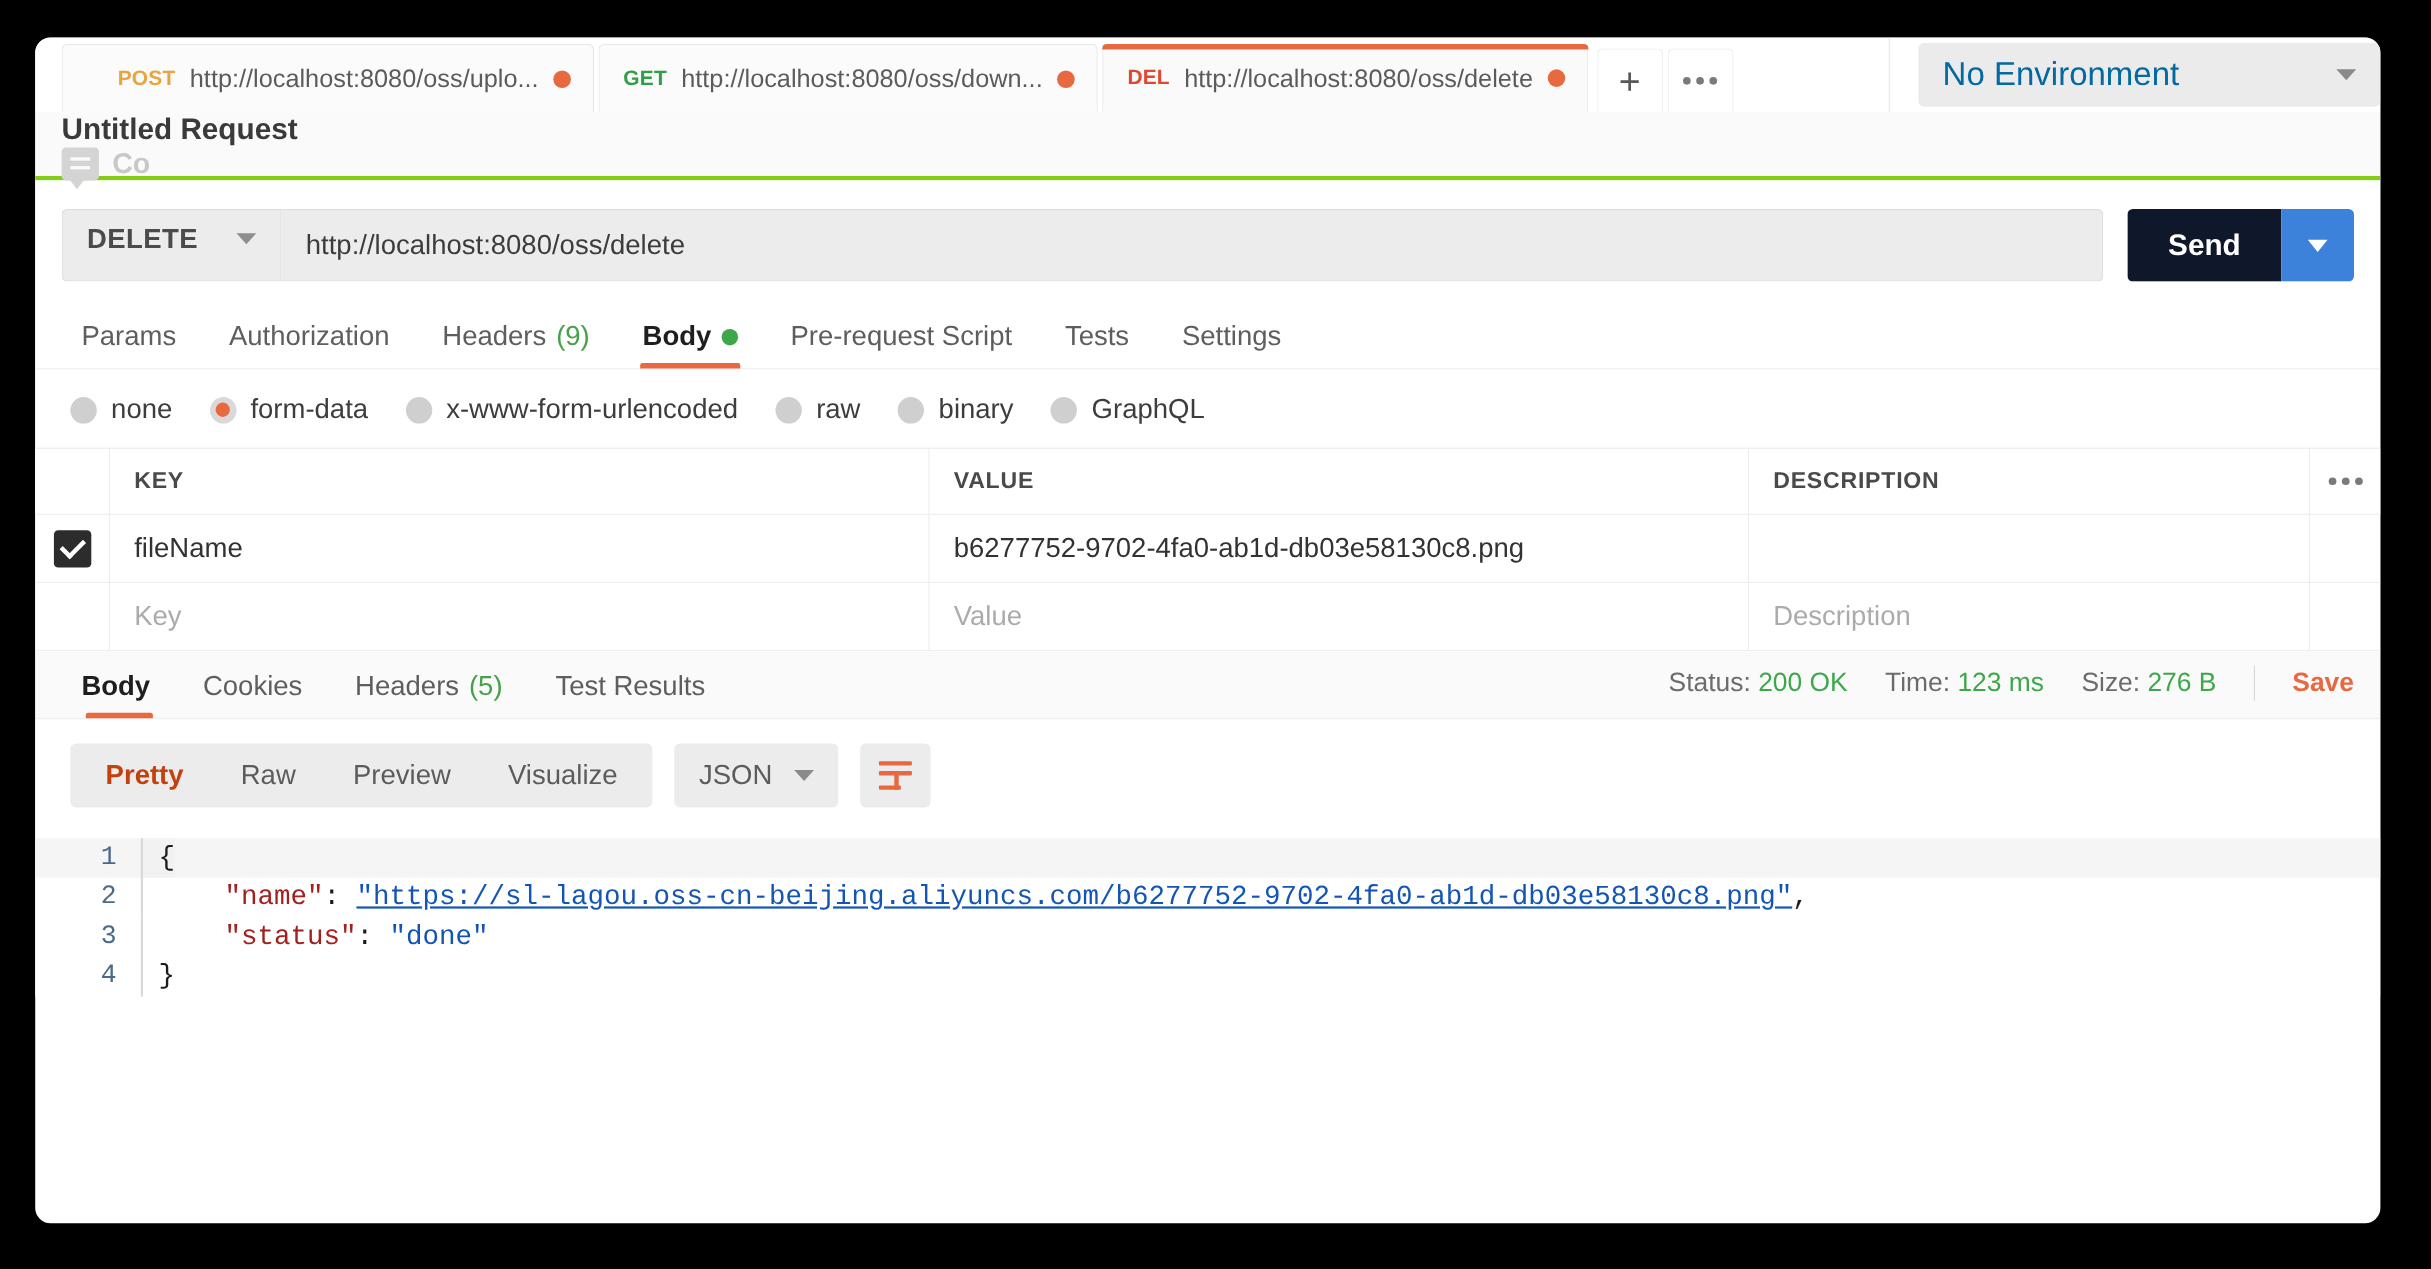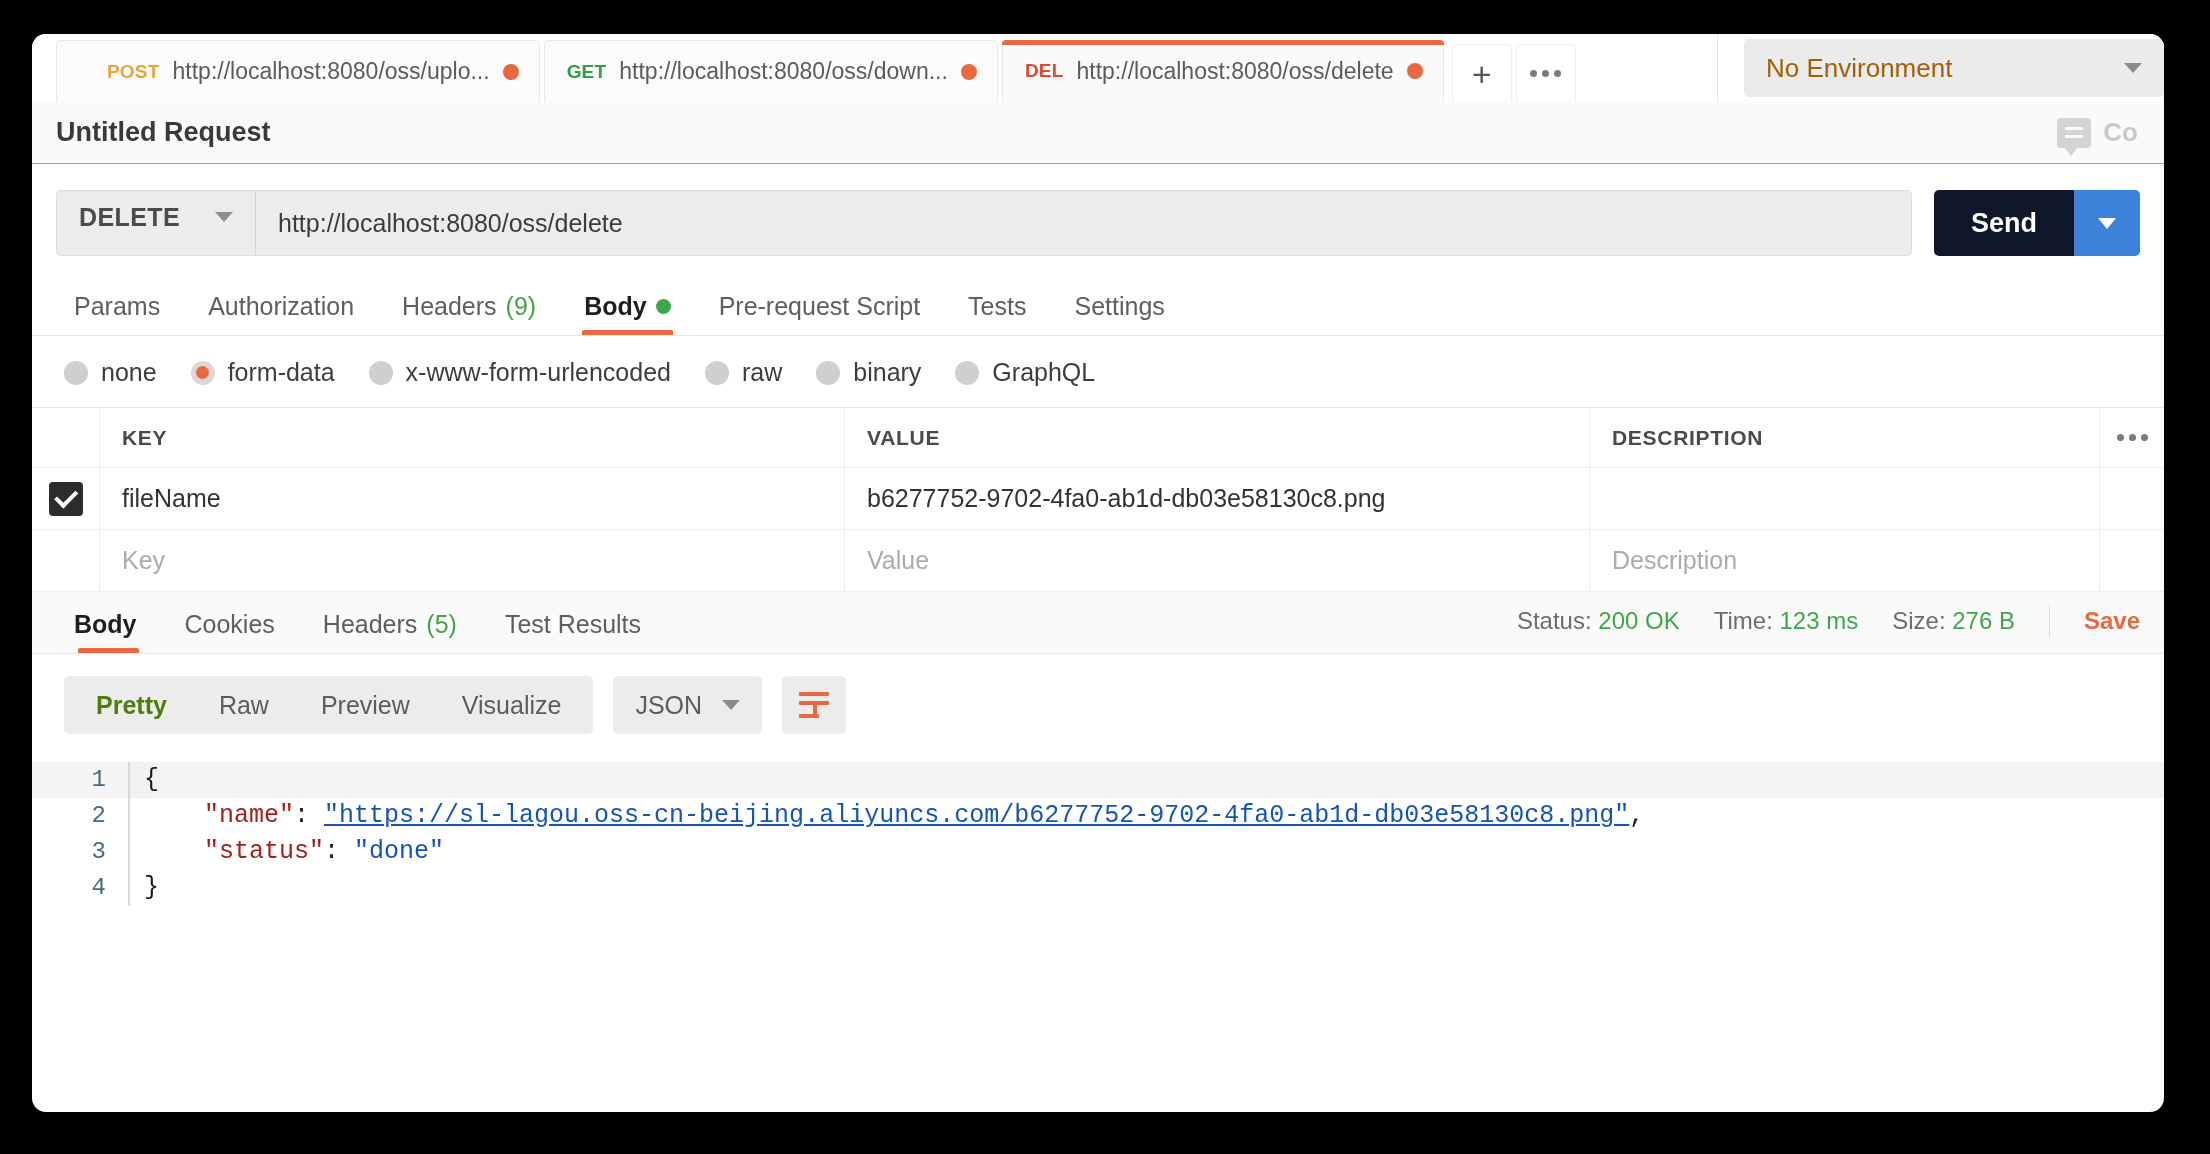--- a/index.html
+++ b/index.html
@@ -128,40 +128,40 @@
     height: 58px;
     background: #ebebeb;
     border-radius: 5px;
     display: flex;
     align-items: center;
     justify-content: space-between;
     padding: 0 22px;
     cursor: pointer;
   }
   .env-select span {
-    font-size: 26px;
-    color: #a16207;
+    font-size: 30px;
+    color: #0369a1;
     text-align: center;
   }
   .caret {
     width: 0; height: 0;
     border-left: 9px solid transparent;
     border-right: 9px solid transparent;
     border-top: 10px solid #8a8a8a;
   }
 
   
   .title-row {
     height: 62px;
     background: #fafafa;
-    border-bottom: 1px solid #84cc16;
-    display: flex;
-    align-items: center;
+    border-bottom: 4px solid #84cc16;
+    display: flex;
     padding: 0 26px 0 24px;
     justify-content: space-between;
+    flex-direction: column;
   }
   .page-title {
     font-size: 27px;
     font-weight: bold;
     color: #3a3a3a;
   }
   .comments-btn {
     display: flex;
     align-items: center;
     gap: 12px;
@@ -475,21 +475,21 @@
   }
   .seg {
     padding: 0 26px;
     height: 58px;
     display: flex;
     align-items: center;
     font-size: 25px;
     color: #5c5c5c;
     cursor: pointer;
   }
-  .seg.active { color: #4d7c0f; font-weight: bold; }
+  .seg.active { color: #c2410c; font-weight: bold; }
   .json-select {
     display: flex;
     align-items: center;
     gap: 20px;
     background: #ececec;
     border-radius: 5px;
     height: 58px;
     padding: 0 22px;
     cursor: pointer;
   }

